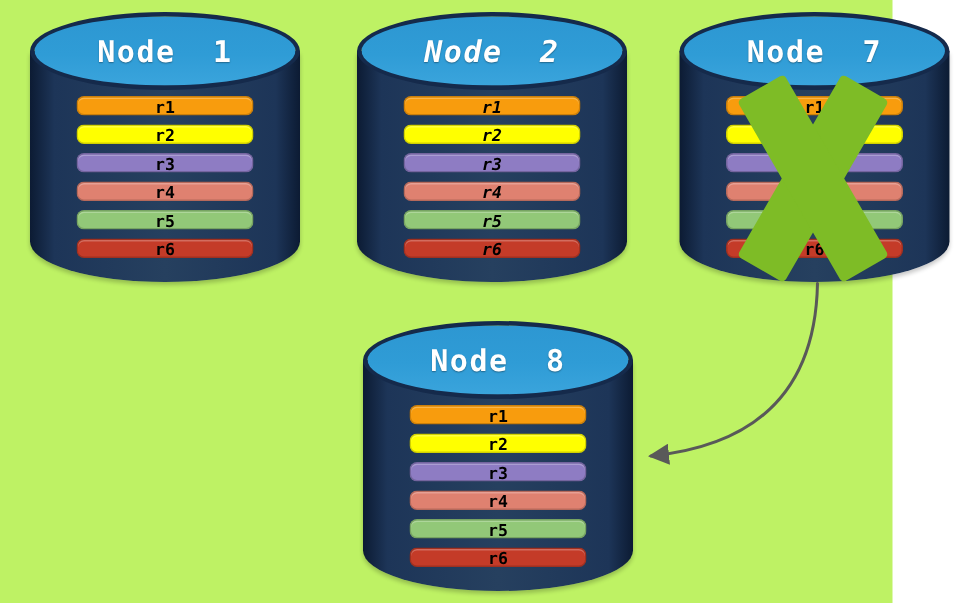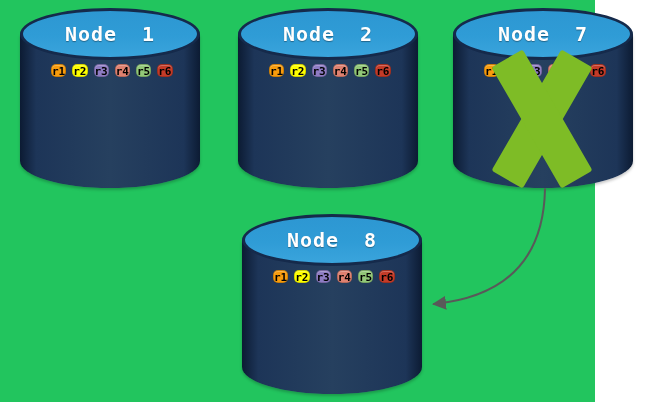--- a/index.html
+++ b/index.html
@@ -2,21 +2,21 @@
 <html><head>
 <meta charset="utf-8">
 <style>
   html, body { margin: 0; padding: 0; }
   body {
     width: 646px; height: 402px;
     background: #ffffff;
     font-family: "DejaVu Sans Mono", "Liberation Mono", monospace;
     overflow: hidden;
   }
-  .stage { position: relative; width: 595px; height: 402px; background:#22c55e; }
+  .stage { position: relative; width: 595px; height: 402px; background:#bef264; }
 
   .node { position: absolute; width: 180px; height: 180px; }
 
   .cyl-body {
     position: absolute; left: 0; top: 26px; width: 180px; height: 154px;
     background: linear-gradient(90deg,
       #0c1b33 0%, #1d3558 9%, #26405f 50%, #1d3558 91%, #0c1b33 100%);
     border-radius: 0 0 90px 90px / 0 0 27px 27px;
     box-shadow: 0 2px 3px rgba(0,0,0,0.22);
   }
@@ -32,21 +32,21 @@
 
   .node-title {
     color: #ffffff; font-weight: bold; font-size: 20px;
     letter-spacing: 1px; word-spacing: 12px;
     text-shadow: 0 1px 1px rgba(0,0,0,0.35);
     white-space: nowrap;
   }
 
   .rows {
     position: absolute; left: 31px; top: 56px; width: 118px;
-    display: flex; flex-direction: row; gap: 6px;
+    display: flex; flex-direction: column; gap: 6px;
   }
   .row {
     height: 13px; line-height: 13px;
     box-sizing: border-box;
     text-align: center;
     font-size: 11px; font-weight: bold; color: #000000;
     border-radius: 5px;
     border: 1px solid rgba(0,0,0,0.18);
     box-shadow: inset 0 1px 0 rgba(255,255,255,0.25);
   }
@@ -80,21 +80,21 @@
     <div class="rows">
       <div class="row" style="background: rgb(248, 156, 13);">r1</div>
       <div class="row" style="background: rgb(255, 255, 0);">r2</div>
       <div class="row" style="background: rgb(142, 124, 195);">r3</div>
       <div class="row" style="background: rgb(223, 129, 112);">r4</div>
       <div class="row" style="background: rgb(146, 200, 120);">r5</div>
       <div class="row" style="background: rgb(196, 59, 40);">r6</div>
     </div>
   </div>
 
-  <div class="node" style="left:238px; top:8px;">
+  <div class="node" style="left:238px; top:8px;font-style:italic;">
     <div class="cyl-body"></div>
     <div class="cyl-top">
       <span class="node-title">Node 2</span>
     </div>
     <div class="rows">
       <div class="row" style="background: rgb(248, 156, 13);">r1</div>
       <div class="row" style="background: rgb(255, 255, 0);">r2</div>
       <div class="row" style="background: rgb(142, 124, 195);">r3</div>
       <div class="row" style="background: rgb(223, 129, 112);">r4</div>
       <div class="row" style="background: rgb(146, 200, 120);">r5</div>

